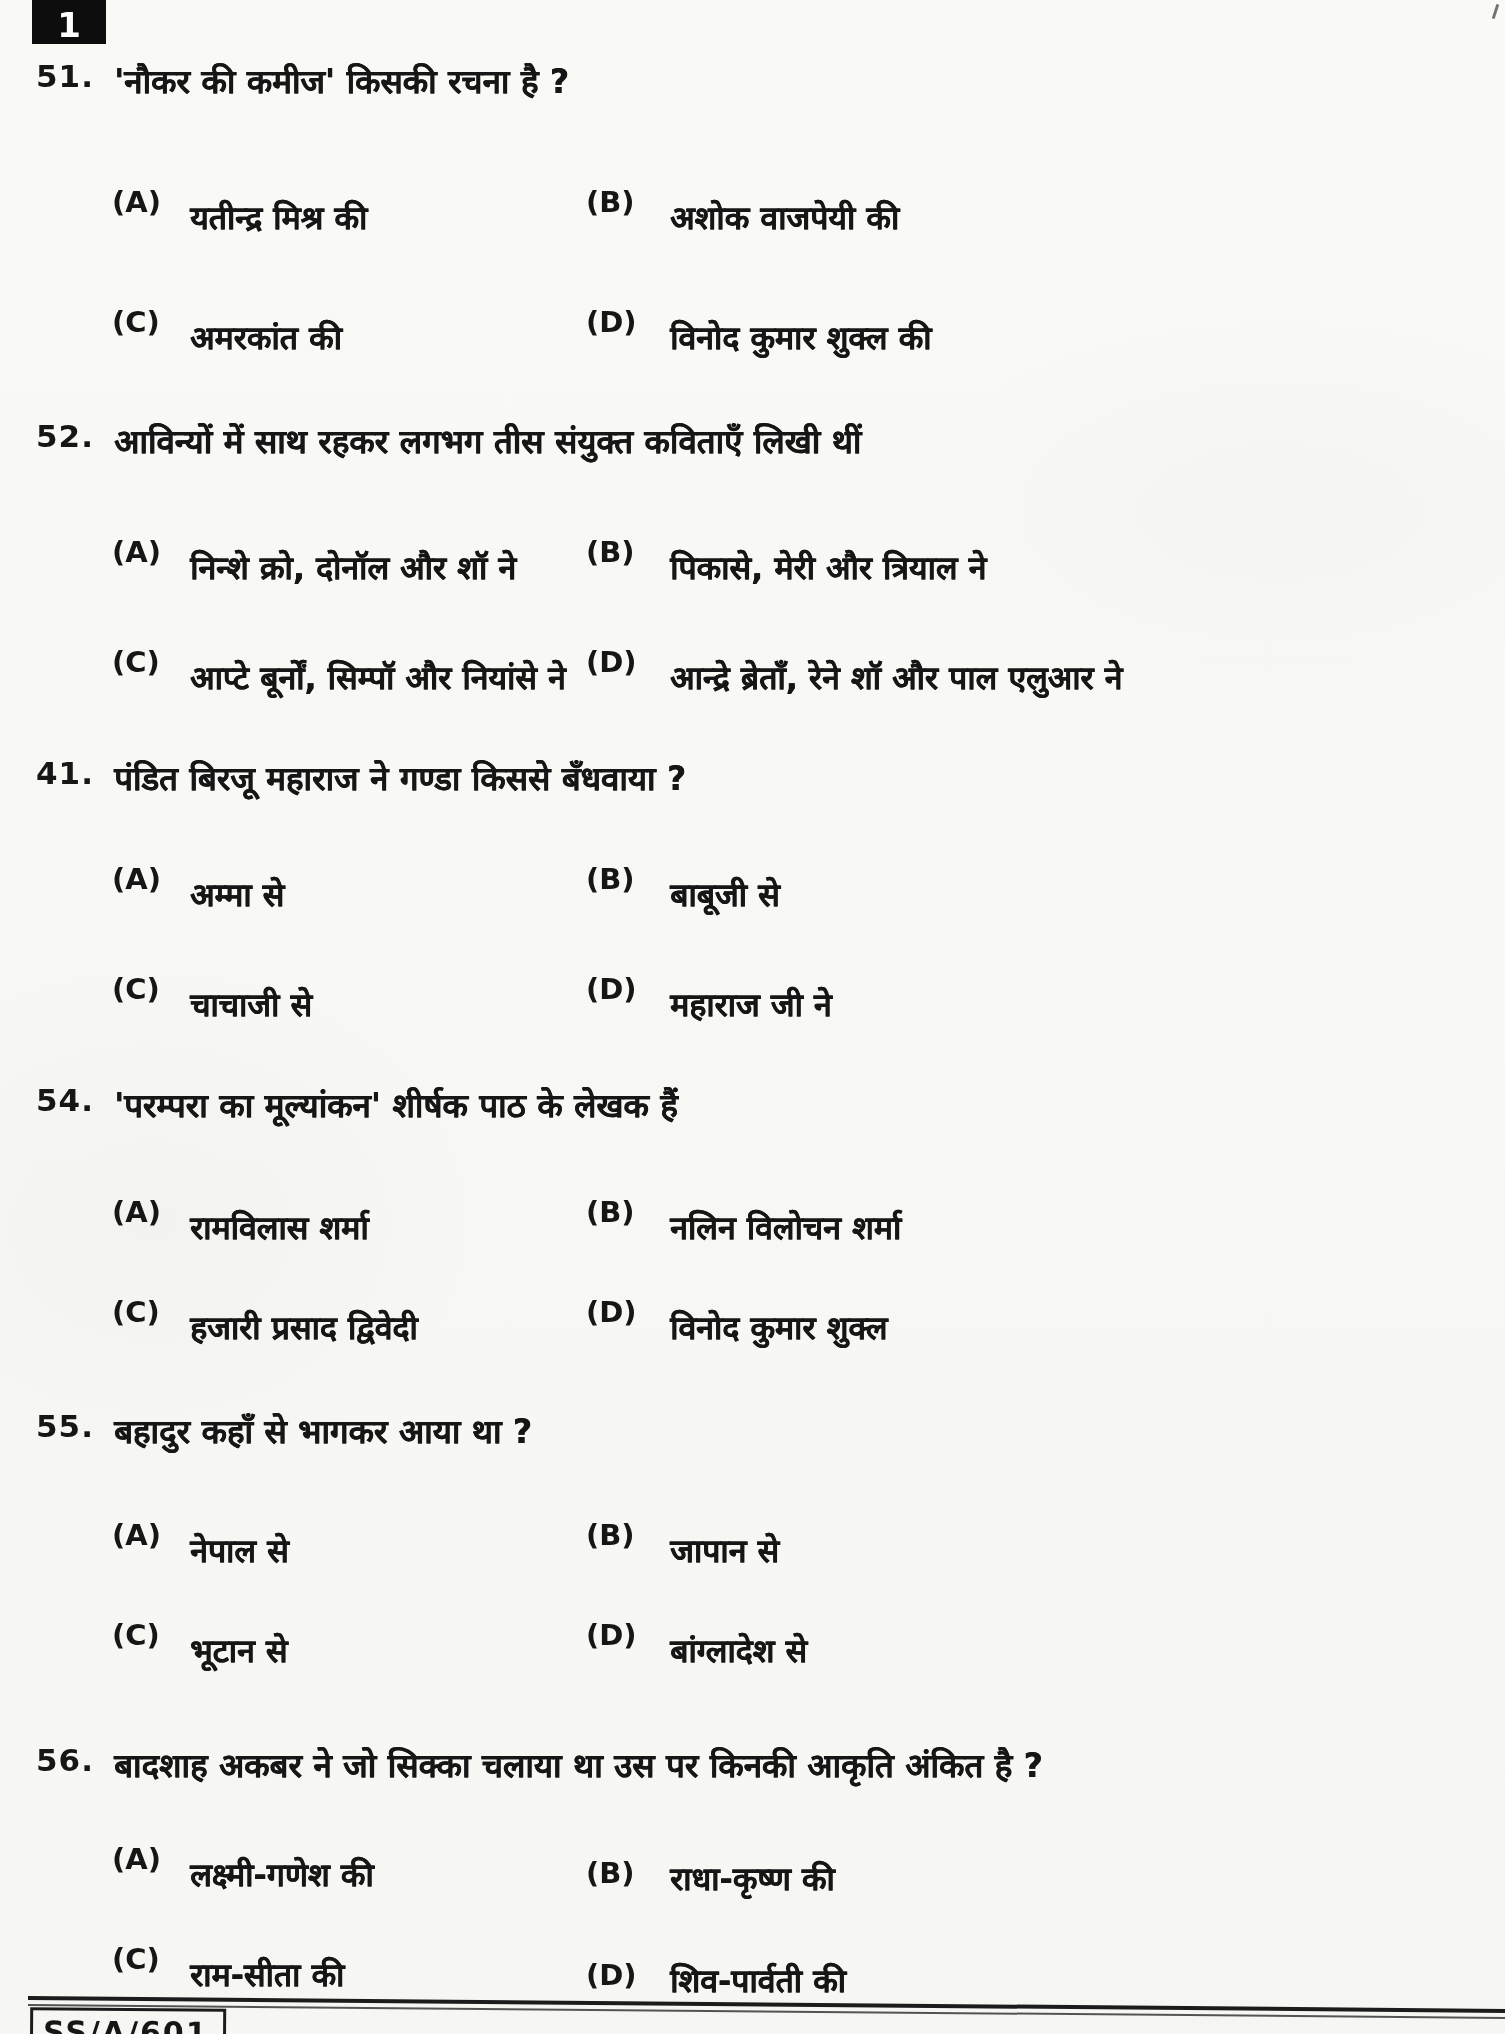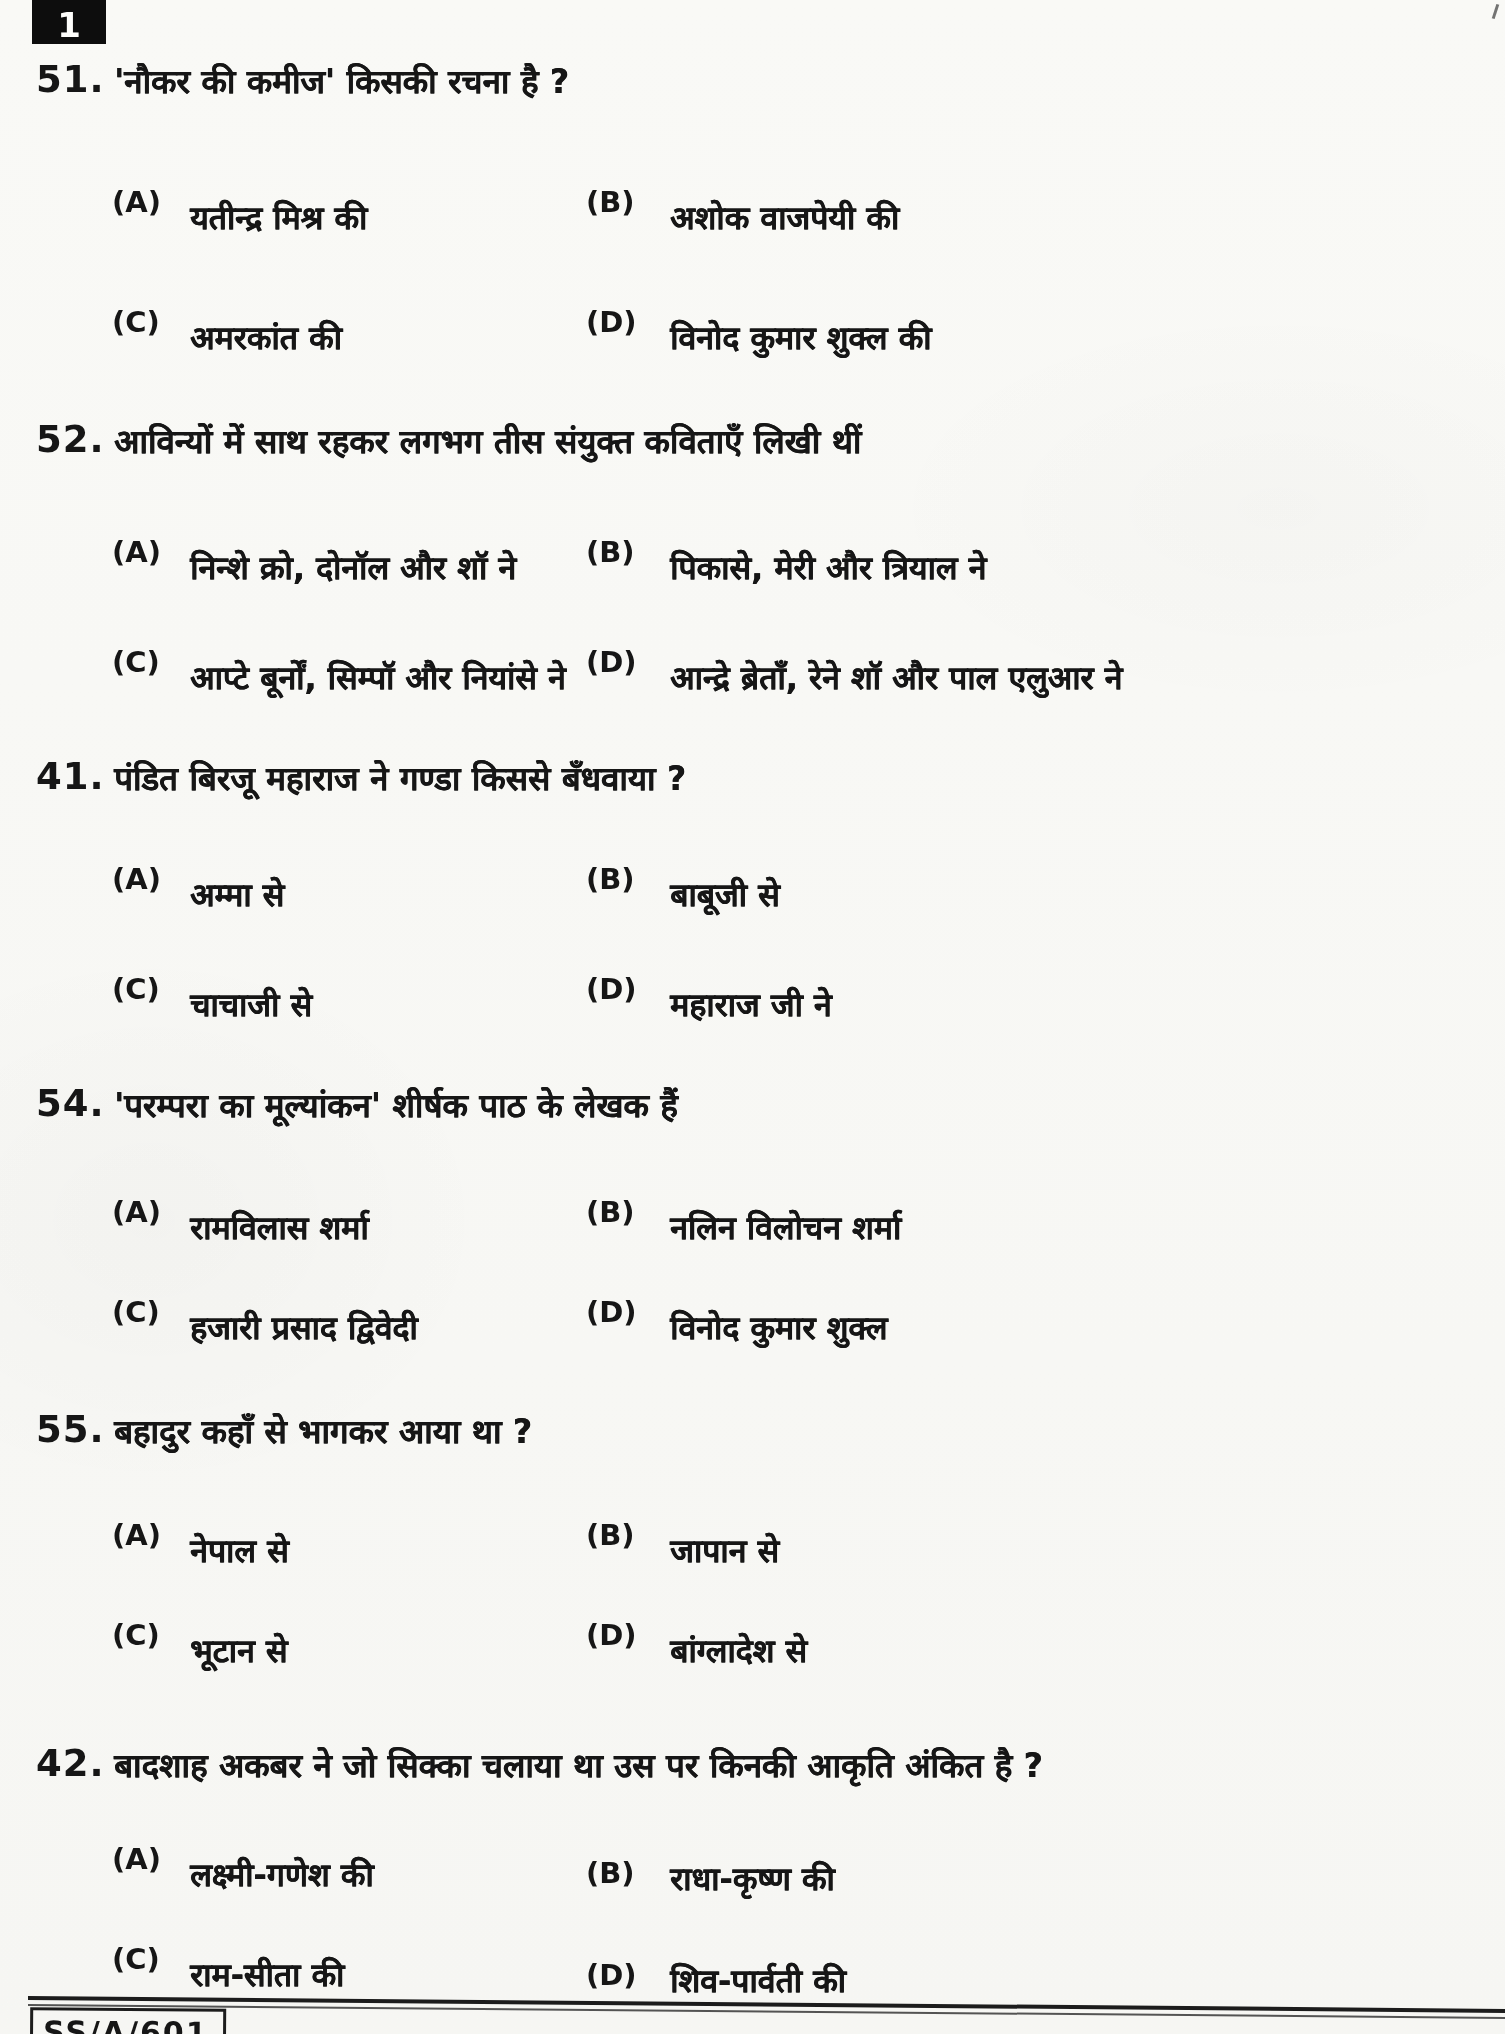--- a/index.html
+++ b/index.html
@@ -7,21 +7,21 @@
     width:1505px;height:2034px;
     position:relative;overflow:hidden;
     background:
       radial-gradient(ellipse 600px 300px at 85% 25%, rgba(0,0,0,0.015), transparent 70%),
       radial-gradient(ellipse 500px 400px at 10% 60%, rgba(0,0,0,0.02), transparent 70%),
       linear-gradient(#f9f9f6,#f6f6f3);
     font-family:"DejaVu Sans", sans-serif;
     color:#161616;
   }
   .qblock{position:absolute;left:0;width:100%;height:0;}
-  .qnum{position:absolute;left:36px;top:0;font-size:37px;font-weight:700;letter-spacing:1px;}
+  .qnum{position:absolute;left:36px;top:0;font-size:31px;font-weight:700;letter-spacing:1px;}
   .qtext{position:absolute;left:114px;top:0;font-size:33px;font-weight:700;white-space:nowrap;text-shadow:0.4px 0 0 #161616;}
   .optrow{position:absolute;left:0;width:100%;height:0;}
   .oletter{position:absolute;top:0;font-size:29px;font-weight:700;}
   .otext{position:absolute;top:10px;font-size:32px;font-weight:700;white-space:nowrap;text-shadow:0.4px 0 0 #161616;}
   .ll{left:112px;} .lt{left:190px;}
   .rl{left:586px;} .rt{left:670px;}
   .marker{
     position:absolute;left:32px;top:-6px;width:74px;height:50px;
     background:#0d0d0d;color:#fdfdfb;
     display:flex;align-items:flex-end;justify-content:center;
@@ -138,21 +138,21 @@
   <span class="otext rt">जापान से</span>
 </div>
 <div class="optrow" style="top:1618px">
   <span class="oletter ll">(C)</span>
   <span class="otext lt">भूटान से</span>
   <span class="oletter rl">(D)</span>
   <span class="otext rt">बांग्लादेश से</span>
 </div>
 
 <div class="qblock" style="top:1742px">
-  <span class="qnum">42.</span>
+  <span class="qnum">56.</span>
   <span class="qtext">बादशाह अकबर ने जो सिक्का चलाया था उस पर किनकी आकृति अंकित है ?</span>
 </div>
 <div class="optrow" id="q56r1" style="top:1842px">
   <span class="oletter ll">(A)</span>
   <span class="otext lt">लक्ष्मी-गणेश की</span>
   <span class="oletter rl">(B)</span>
   <span class="otext rt">राधा-कृष्ण की</span>
 </div>
 <div class="optrow" id="q56r2" style="top:1942px">
   <span class="oletter ll">(C)</span>

